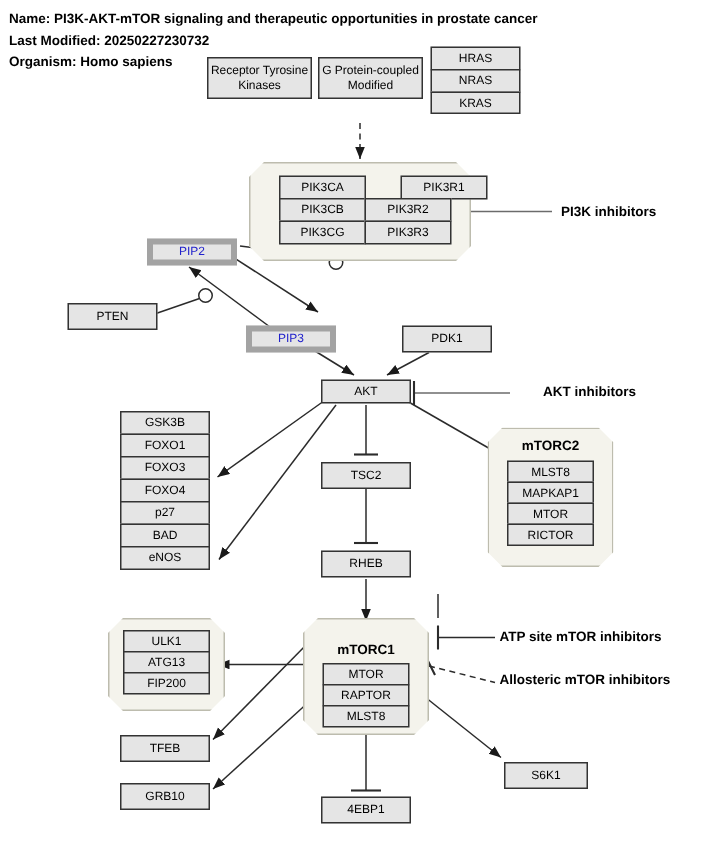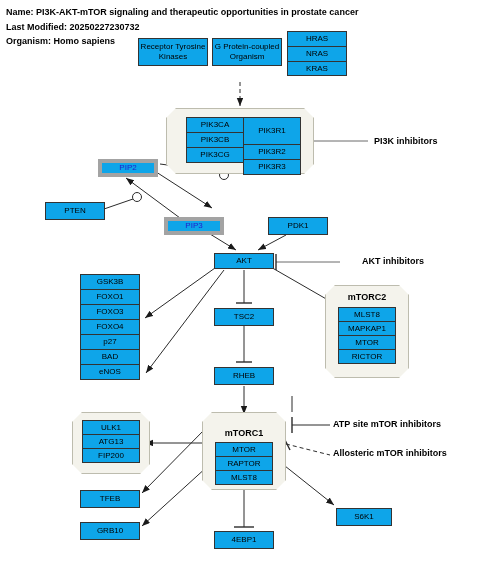--- a/index.html
+++ b/index.html
@@ -37,21 +37,21 @@
     letter-spacing: 0px;
   }
   #hdr-name { top: 7px; }
   #hdr-mod  { top: 22px; }
   #hdr-org  { top: 36px; }
 
   
   .node {
     position: absolute;
     box-sizing: border-box;
-    background: #0ea5e9;
+    background: #e5e5e5;
     border: 1px solid #333333;
     font-size: 8px;
     text-align: center;
     color: #000000;
     display: flex;
     align-items: center;
     justify-content: center;
     line-height: 1.15;
     z-index: 4;
   }
@@ -160,36 +160,36 @@
       <line x1="286" y1="444" x2="330" y2="455" stroke-dasharray="4,3"></line>
       <line x1="284" y1="438" x2="290" y2="450" stroke-width="1.4"></line>
     </g>
   </svg>
 
   <div class="hdr" id="hdr-name">Name: PI3K-AKT-mTOR signaling and therapeutic opportunities in prostate cancer</div>
   <div class="hdr" id="hdr-mod">Last Modified: 20250227230732</div>
   <div class="hdr" id="hdr-org">Organism: Homo sapiens</div>
 
   <div class="node two-line" style="left:138px;top:38px;width:70px;height:28px;">Receptor Tyrosine Kinases</div>
-  <div class="node two-line" style="left:212px;top:38px;width:70px;height:28px;">G Protein-coupled Organism</div>
+  <div class="node two-line" style="left:212px;top:38px;width:70px;height:28px;">G Protein-coupled Modified</div>
 
   <div class="stack" style="left:287px;top:31px;width:60px;">
     <div class="node" style="height:16px;">HRAS</div>
     <div class="node" style="height:16px;margin-top:-1px;">NRAS</div>
     <div class="node" style="height:15px;margin-top:-1px;">KRAS</div>
   </div>
 
   <div class="complex" style="left:166px;top:108px;width:148px;height:66px;"></div>
   <div class="stack" style="left:186px;top:117px;width:58px;">
     <div class="node" style="height:16px;">PIK3CA</div>
     <div class="node" style="height:16px;margin-top:-1px;">PIK3CB</div>
     <div class="node" style="height:16px;margin-top:-1px;">PIK3CG</div>
   </div>
   <div class="stack" style="left:243px;top:117px;width:58px;">
-    <div class="node" style="height:28px;">PIK3R1</div>
+    <div class="node" style="height:16px;margin-left:24px;">PIK3R1</div>
     <div class="node" style="height:16px;margin-top:-1px;">PIK3R2</div>
     <div class="node" style="height:16px;margin-top:-1px;">PIK3R3</div>
   </div>
 
   <div class="node metabolite" style="left:98px;top:159px;width:60px;height:18px;">PIP2</div>
   <div class="node metabolite" style="left:164px;top:217px;width:60px;height:18px;">PIP3</div>
 
   <div class="node" style="left:45px;top:202px;width:60px;height:18px;">PTEN</div>
   <div class="node" style="left:268px;top:217px;width:60px;height:18px;">PDK1</div>
   <div class="node" style="left:214px;top:253px;width:60px;height:16px;">AKT</div>

